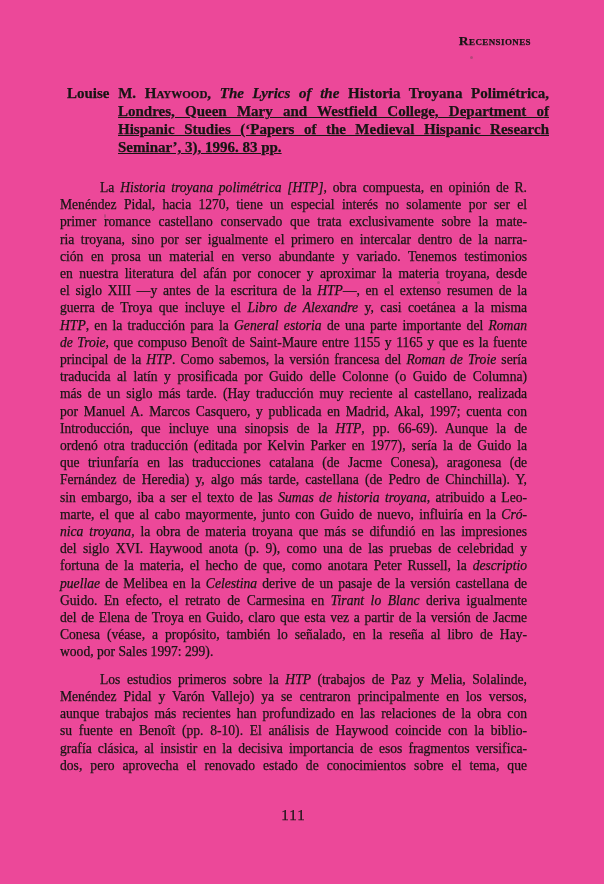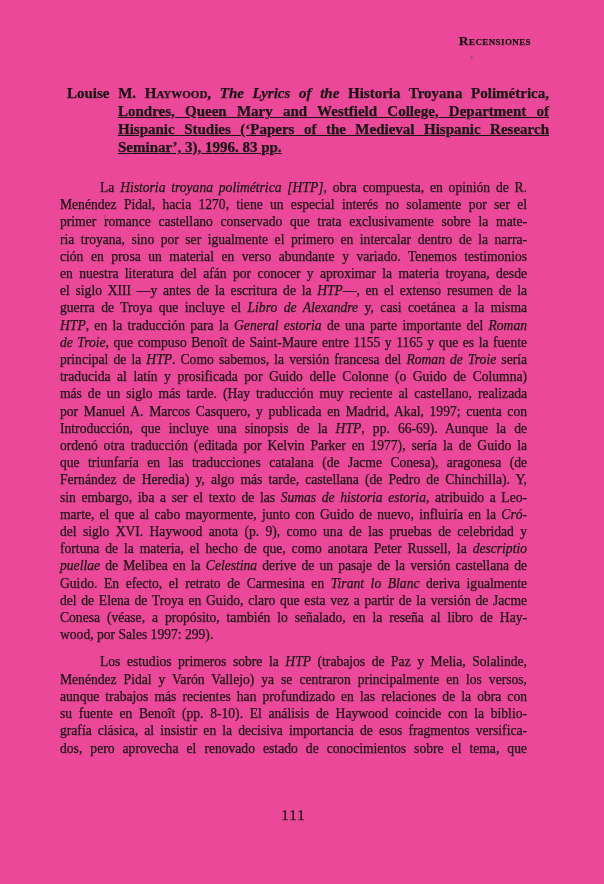--- a/index.html
+++ b/index.html
@@ -78,22 +78,23 @@
         <div class="tline just"><span class="it">HTP</span>, en la traducción para la <span class="it">General estoria</span> de una parte importante del <span class="it">Roman</span></div>
         <div class="tline just"><span class="it">de Troie</span>, que compuso Benoît de Saint-Maure entre 1155 y 1165 y que es la fuente</div>
         <div class="tline just">principal de la <span class="it">HTP</span>. Como sabemos, la versión francesa del <span class="it">Roman de Troie</span> sería</div>
         <div class="tline just">traducida al latín y prosificada por Guido delle Colonne (o Guido de Columna)</div>
         <div class="tline just">más de un siglo más tarde. (Hay traducción muy reciente al castellano, realizada</div>
         <div class="tline just">por Manuel A. Marcos Casquero, y publicada en Madrid, Akal, 1997; cuenta con</div>
         <div class="tline just">Introducción, que incluye una sinopsis de la <span class="it">HTP</span>, pp. 66-69). Aunque la de</div>
         <div class="tline just">ordenó otra traducción (editada por Kelvin Parker en 1977), sería la de Guido la</div>
         <div class="tline just">que triunfaría en las traducciones catalana (de Jacme Conesa), aragonesa (de</div>
         <div class="tline just">Fernández de Heredia) y, algo más tarde, castellana (de Pedro de Chinchilla). Y,</div>
-        <div class="tline just">sin embargo, iba a ser el texto de las <span class="it">Sumas de historia estoria</span>, atribuido a Leo-</div>
+        <div class="tline just">sin embargo, iba a ser el texto de las <span class="it">Sumas de historia troyana</span>, atribuido a Leo-</div>
         <div class="tline just">marte, el que al cabo mayormente, junto con Guido de nuevo, influiría en la <span class="it">Cró-</span></div>
+        <div class="tline just"><span class="it">nica troyana</span>, la obra de materia troyana que más se difundió en las impresiones</div>
         <div class="tline just">del siglo XVI. Haywood anota (p. 9), como una de las pruebas de celebridad y</div>
         <div class="tline just">fortuna de la materia, el hecho de que, como anotara Peter Russell, la <span class="it">descriptio</span></div>
         <div class="tline just"><span class="it">puellae</span> de Melibea en la <span class="it">Celestina</span> derive de un pasaje de la versión castellana de</div>
         <div class="tline just">Guido. En efecto, el retrato de Carmesina en <span class="it">Tirant lo Blanc</span> deriva igualmente</div>
         <div class="tline just">del de Elena de Troya en Guido, claro que esta vez a partir de la versión de Jacme</div>
         <div class="tline just">Conesa (véase, a propósito, también lo señalado, en la reseña al libro de Hay-</div>
         <div class="tline">wood, por Sales 1997: 299).</div>
       </div>
       <div class="paragraph">
         <div class="tline just ind">Los estudios primeros sobre la <span class="it">HTP</span> (trabajos de Paz y Melia, Solalinde,</div>

